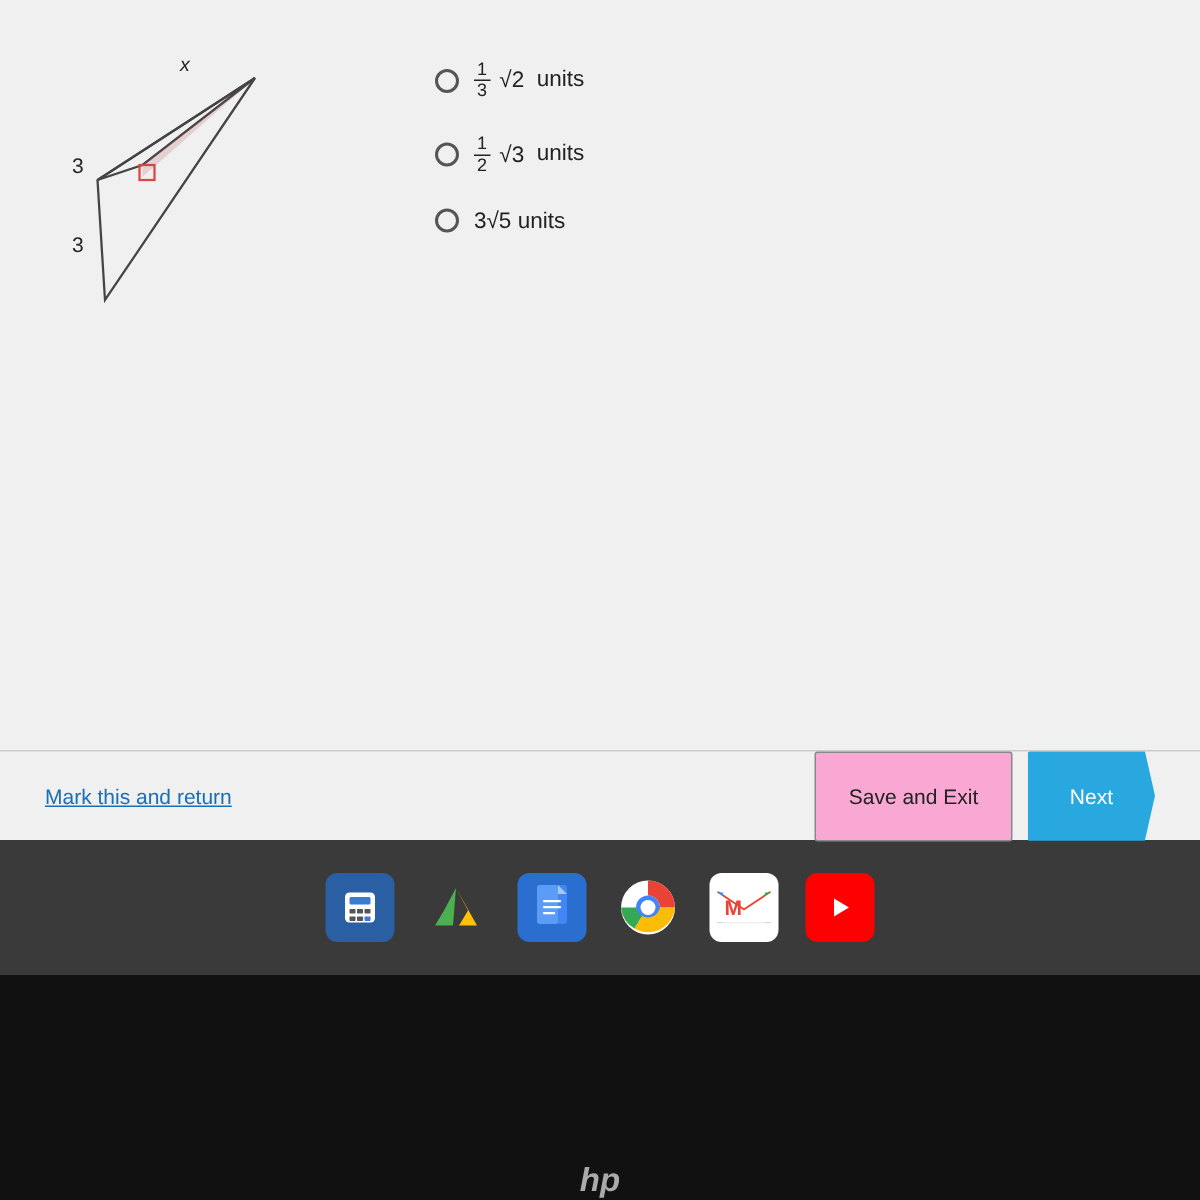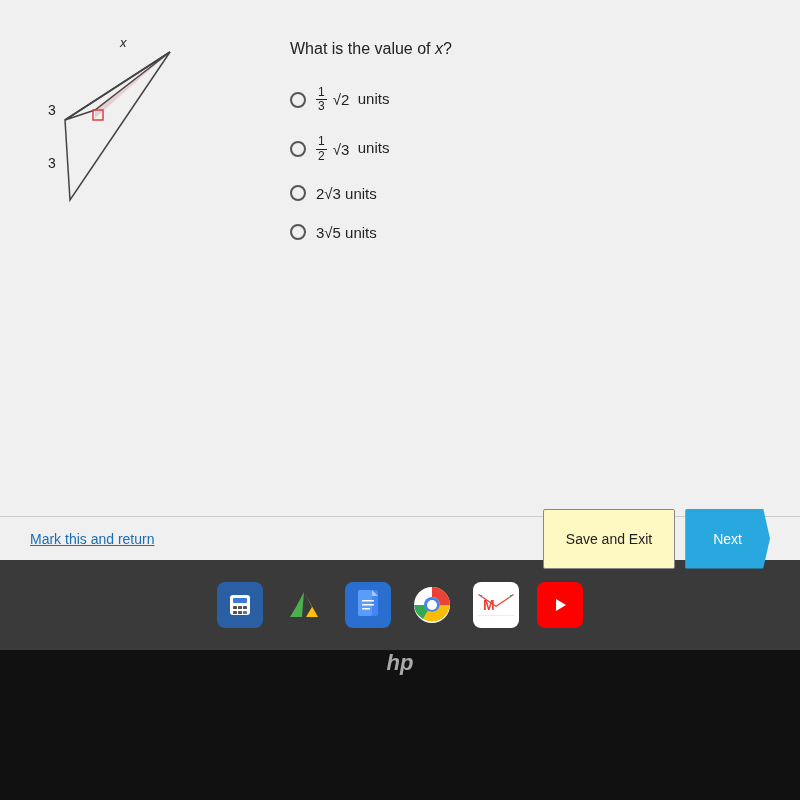--- a/index.html
+++ b/index.html
@@ -79,41 +79,41 @@
       vertical-align: middle;
     }
     .sqrt-symbol {
       font-size: 15px;
     }
     #footer-bar {
       position: absolute;
       bottom: 0;
       left: 0;
       right: 0;
-      height: 44px;
+      height: 60px;
       background: #f0f0f0;
       border-top: 1px solid #ccc;
       display: flex;
       align-items: center;
       justify-content: space-between;
       padding: 0 30px;
     }
     #mark-return-link {
       color: #1a6eb5;
       font-size: 14px;
       text-decoration: underline;
       cursor: pointer;
     }
     #buttons-group {
       display: flex;
       gap: 10px;
     }
     #save-exit-btn {
       padding: 8px 22px;
-      background: #fef9c3;
+      background: #f9a8d4;
       border: 1px solid #888;
       color: #222;
       font-size: 14px;
       cursor: pointer;
       border-radius: 2px;
       text-align: right;
     }
     #next-btn {
       padding: 22px 28px;
       background: #29a8e0;
@@ -133,21 +133,21 @@
       align-items: center;
       justify-content: center;
       gap: 18px;
     }
     
     #bottom-strip {
       width: 800px;
       height: 150px;
       background: #111;
       display: flex;
-      align-items: flex-start;
+      align-items: flex-end;
       justify-content: center;
     }
     .dock-icon {
       width: 46px;
       height: 46px;
       border-radius: 8px;
       display: flex;
       align-items: center;
       justify-content: center;
       font-size: 22px;
@@ -205,23 +205,20 @@
 
         <rect x="53" y="80" width="10" height="10" fill="none" stroke="#d44" stroke-width="1.5"></rect>
 
         <polygon points="55,80 130,22 55,88" fill="rgba(180,80,80,0.2)" stroke="none"></polygon>
       </svg>
       <span class="label-3-left">3</span>
       <span class="label-3-bottom">3</span>
     </div>
 
     <div id="question-section">
-      <div id="question-title">
-        What is the value of <em>x</em>?
-      </div>
 
       <div class="option-row">
         <div class="radio-circle"></div>
         <span class="option-label">
           <span class="fraction">
               <span class="num">1</span>
               <span class="den">3</span>
             </span>
           <span class="sqrt-wrap">
               <span class="sqrt-symbol">√2</span>
@@ -237,26 +234,20 @@
               <span class="num">1</span>
               <span class="den">2</span>
             </span>
           <span class="sqrt-wrap">
               <span class="sqrt-symbol">√3</span>
             </span>
           &nbsp;units
         </span>
       </div>
 
-      <div class="option-row">
-        <div class="radio-circle"></div>
-        <span class="option-label">
-          2√3 units
-        </span>
-      </div>
 
       <div class="option-row">
         <div class="radio-circle"></div>
         <span class="option-label">
           3√5 units
         </span>
       </div>
     </div>
   </div>
 

